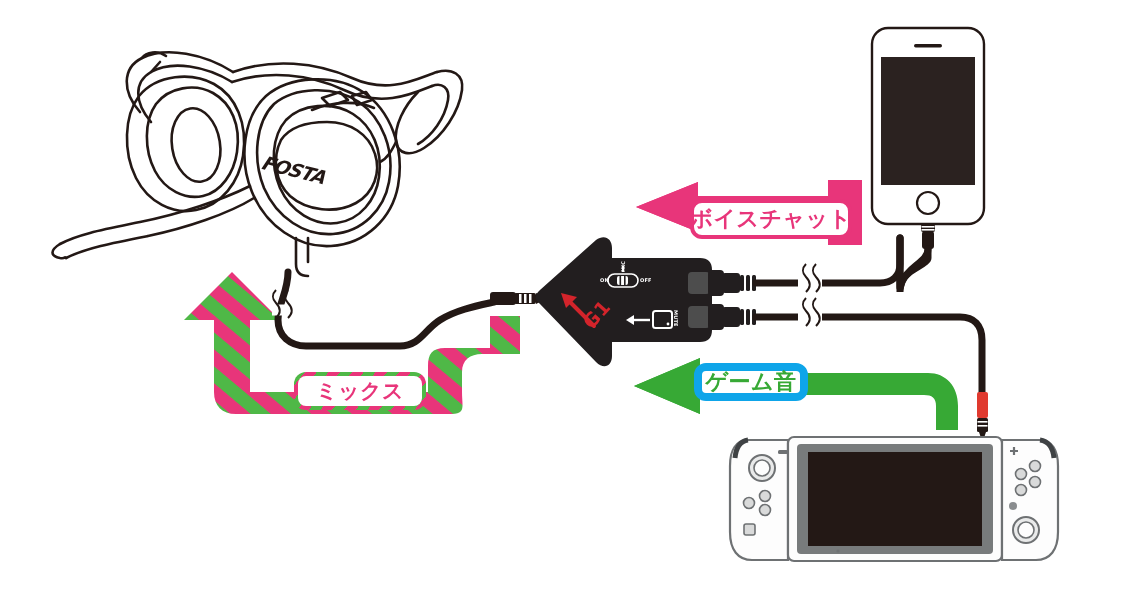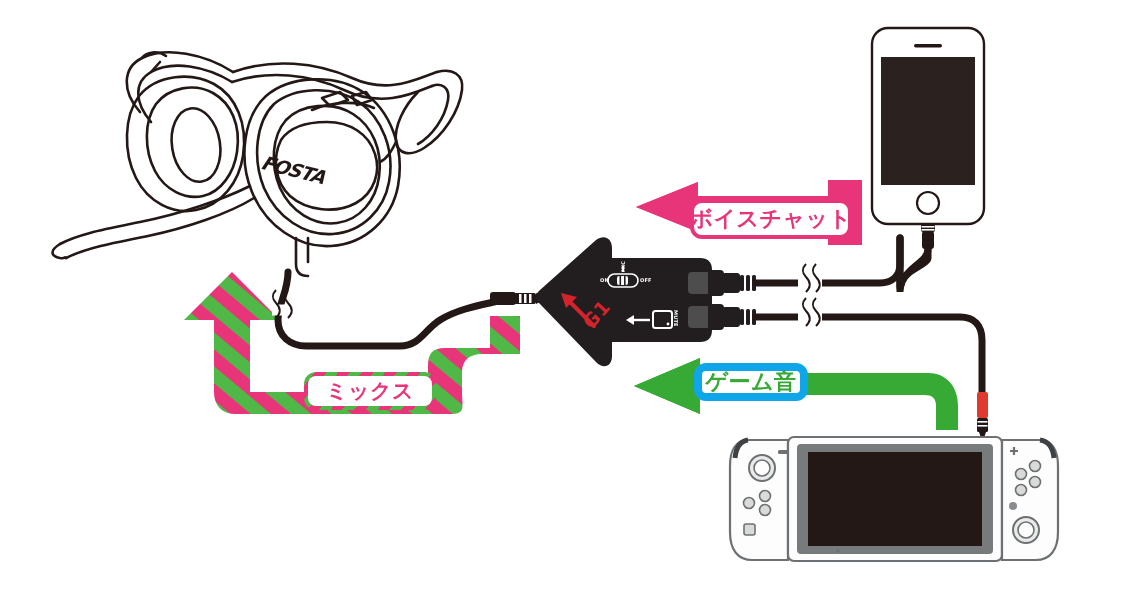--- a/index.html
+++ b/index.html
@@ -368,15 +368,15 @@
 
   <div style="position:absolute; left:268px; top:152px;
               transform:rotate(14deg) skewX(-9deg); transform-origin:left top;
               color:#231815; font-size:19px; font-weight:bold;
               font-style:italic; letter-spacing:-1px;">FOSTA</div>
 
   <div class="lbl lbl-voice" style="left:690px; top:199px; width:162px; height:40px;">ボイスチャット</div>
 
   <div class="lbl lbl-game" style="left:694px; top:363px; width:114px; height:38px;">ゲーム音</div>
 
-  <div class="lbl lbl-mix" style="left:304px; top:372px; width:132px; height:38px;">ミックス</div>
+  <div class="lbl lbl-mix" style="left:294px; top:372px; width:132px; height:38px;">ミックス</div>
 
 </div>
 
 </body></html>

